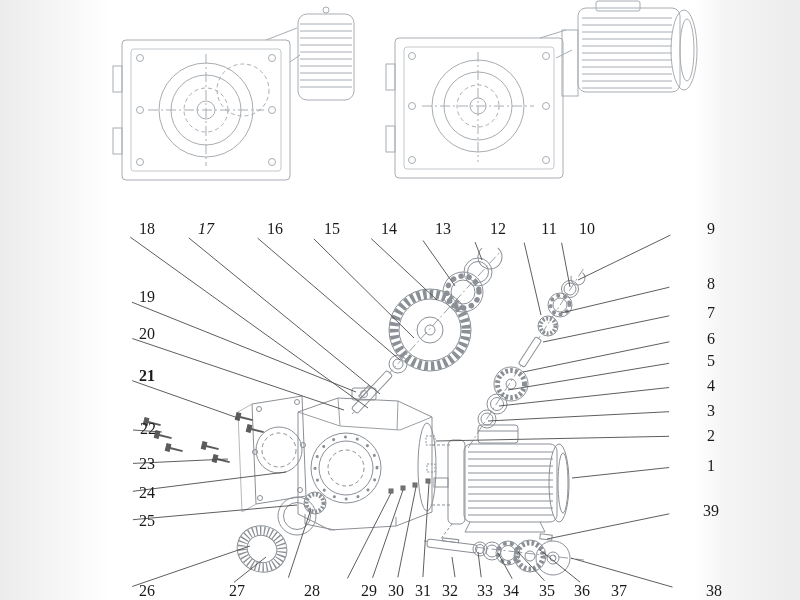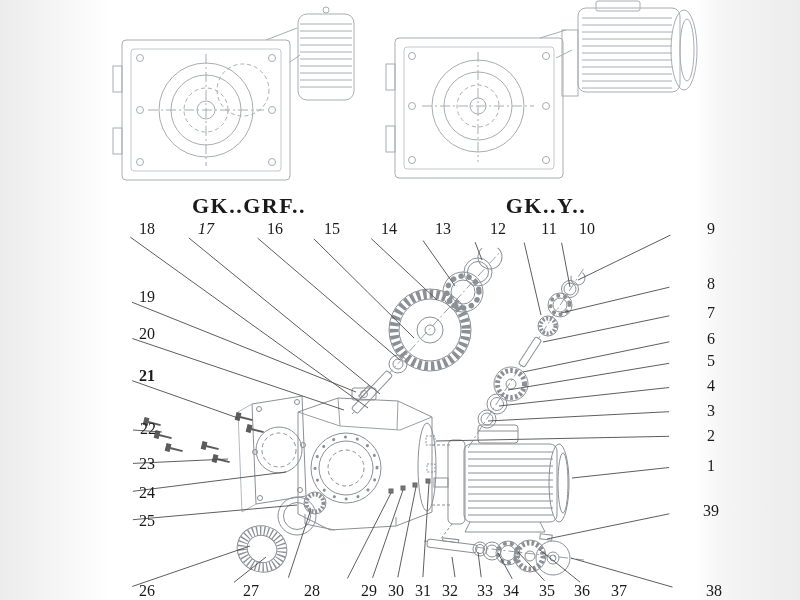--- a/index.html
+++ b/index.html
@@ -250,22 +250,20 @@
           <circle cx="553" cy="558" r="6"></circle>
           <circle cx="553" cy="558" r="3"></circle>
         <g transform="translate(546,537) rotate(7)">
             <rect x="-6" y="-2.5" width="12" height="5"></rect>
           </g>
         <line x1="452" y1="524" x2="440" y2="540" stroke-dasharray="3 2"></line>
       </g>
     </g>
   </svg>
 
-  <div class="title" style="left:249px;top:206px">GK..GRF..</div>
-  <div class="title" style="left:546px;top:206px">GK..Y..</div>
 
   <svg id="leaders" class="layer" width="800" height="600" viewBox="0 0 800 600">
       <line x1="669.1" y1="467.5" x2="572" y2="478"></line>
       <line x1="669.0" y1="436.3" x2="436" y2="441"></line>
       <line x1="669.0" y1="411.7" x2="488" y2="421"></line>
       <line x1="669.1" y1="387.5" x2="499" y2="406"></line>
       <line x1="669.2" y1="363.3" x2="508" y2="390"></line>
       <line x1="669.3" y1="341.8" x2="523" y2="372"></line>
       <line x1="669.3" y1="315.8" x2="543" y2="342"></line>
       <line x1="669.4" y1="287.2" x2="561" y2="313"></line>
@@ -321,21 +319,21 @@
       <div class="callout" style="left: 178px; top: 229px; font-style: italic;">17</div>
       <div class="callout" style="left: 119px; top: 229px;">18</div>
       <div class="callout" style="left: 119px; top: 297px;">19</div>
       <div class="callout" style="left: 119px; top: 334px;">20</div>
       <div class="callout" style="left: 119px; top: 376px; font-weight: bold;">21</div>
       <div class="callout" style="left: 120px; top: 429px;">22</div>
       <div class="callout" style="left: 119px; top: 464px;">23</div>
       <div class="callout" style="left: 119px; top: 493px;">24</div>
       <div class="callout" style="left: 119px; top: 521px;">25</div>
       <div class="callout" style="left: 119px; top: 591px;">26</div>
-      <div class="callout" style="left: 223px; top: 591px;">27</div>
+      <div class="callout" style="left: 209px; top: 591px;">27</div>
       <div class="callout" style="left: 284px; top: 591px;">28</div>
       <div class="callout" style="left: 341px; top: 591px;">29</div>
       <div class="callout" style="left: 368px; top: 591px;">30</div>
       <div class="callout" style="left: 395px; top: 591px;">31</div>
       <div class="callout" style="left: 422px; top: 591px;">32</div>
       <div class="callout" style="left: 457px; top: 591px;">33</div>
       <div class="callout" style="left: 483px; top: 591px;">34</div>
       <div class="callout" style="left: 519px; top: 591px;">35</div>
       <div class="callout" style="left: 554px; top: 591px;">36</div>
       <div class="callout" style="left: 591px; top: 591px;">37</div>

